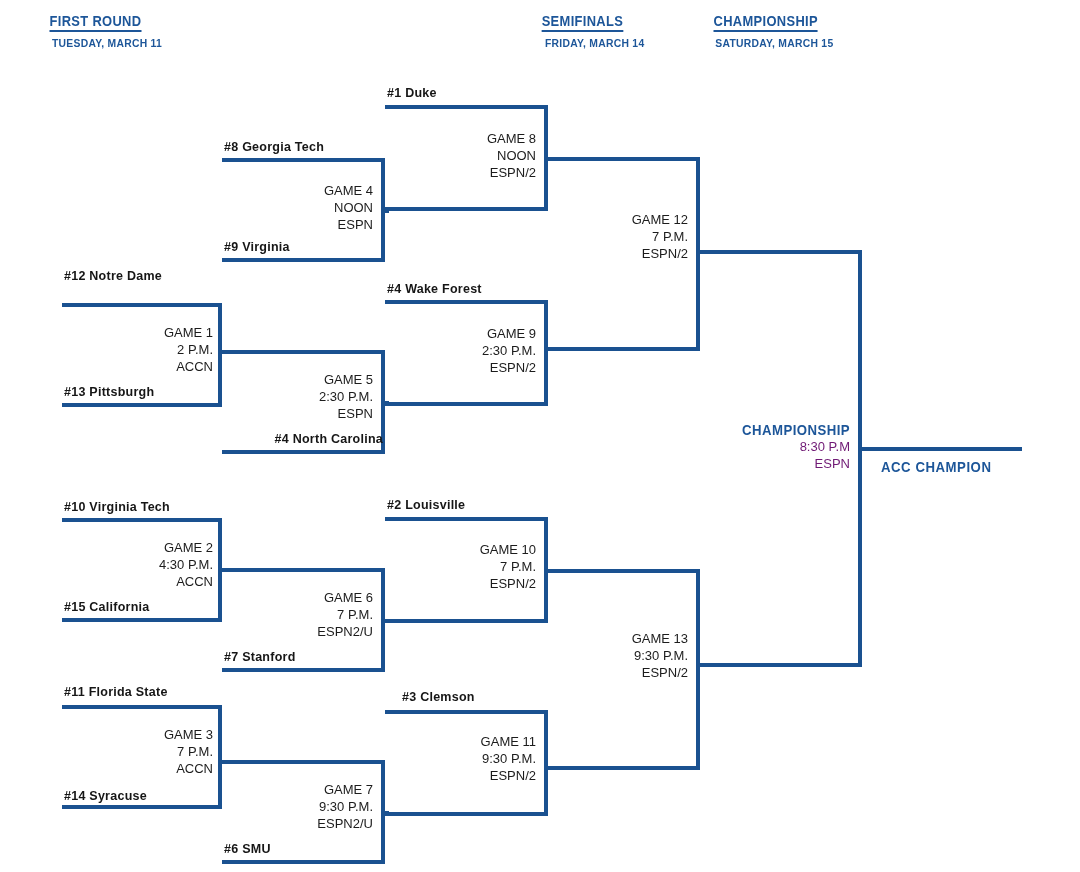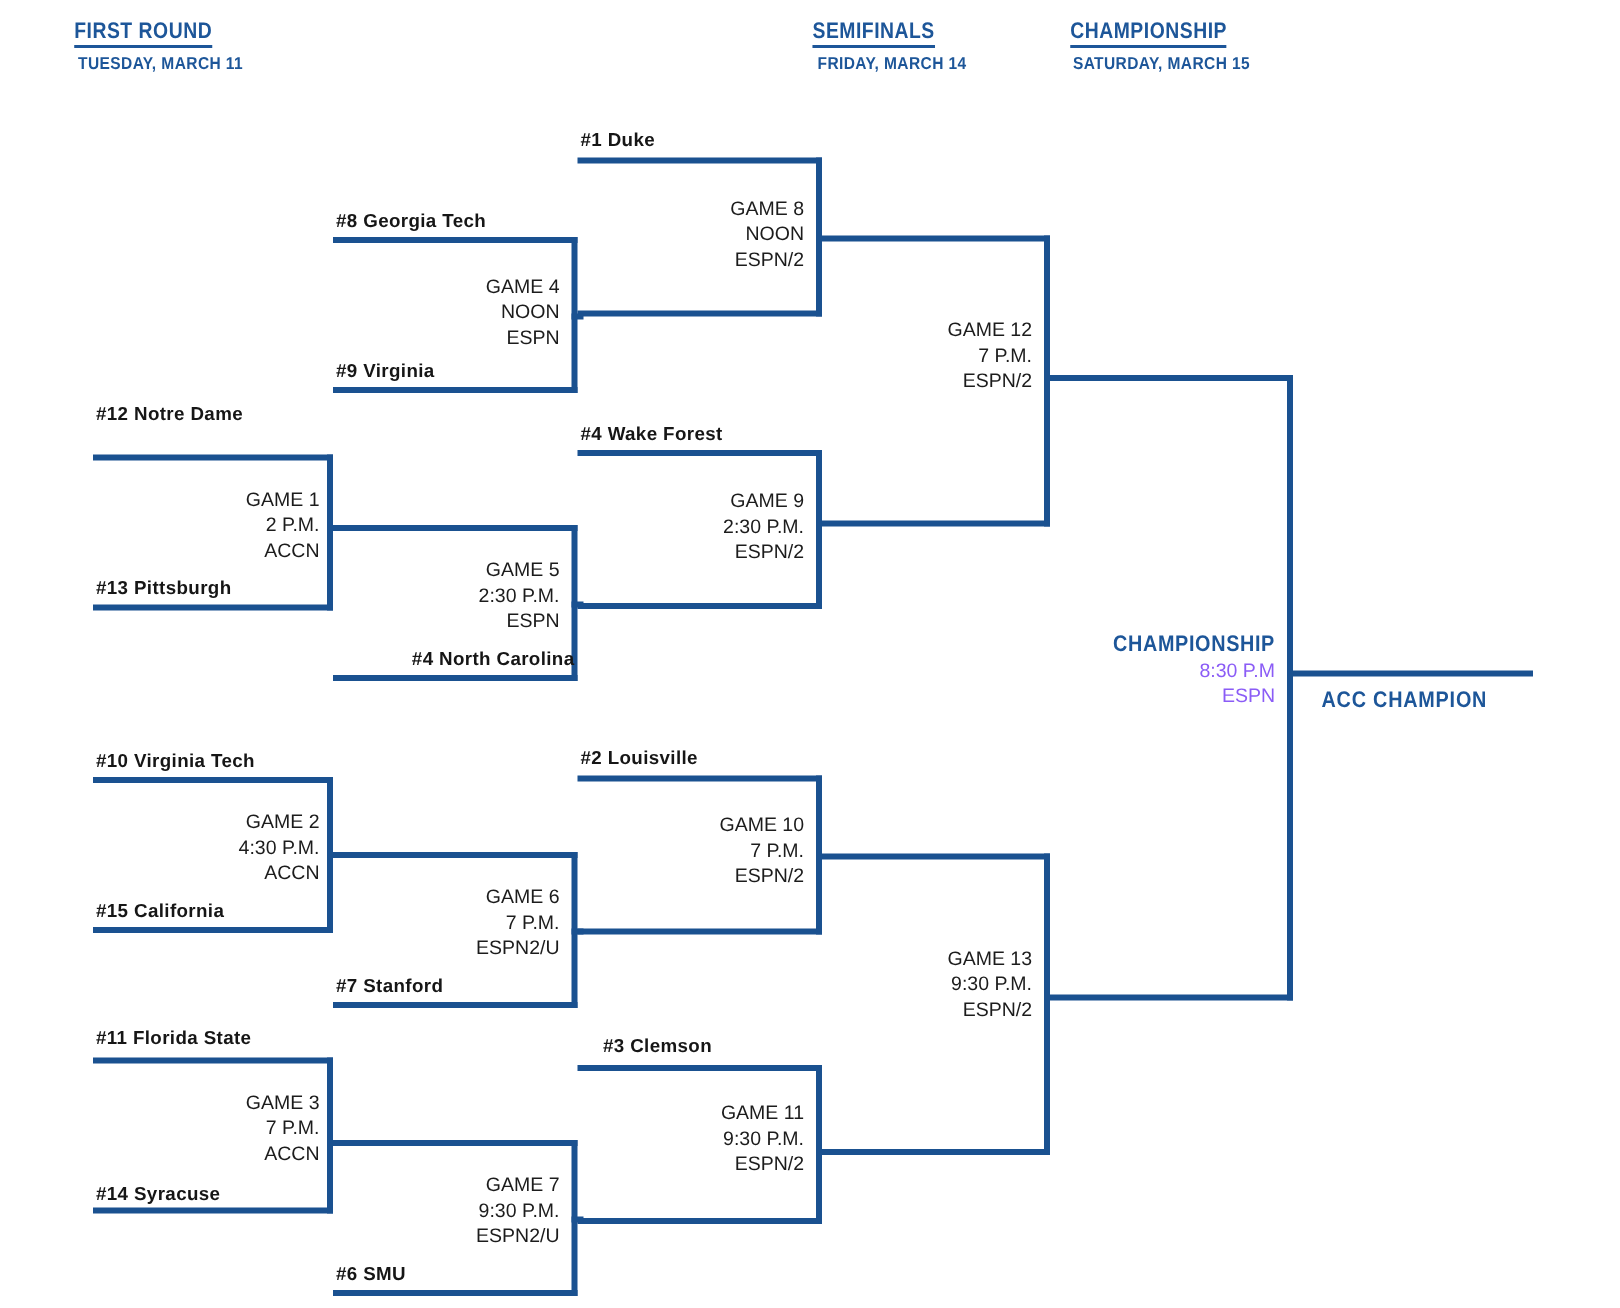--- a/index.html
+++ b/index.html
@@ -87,21 +87,21 @@
     display: block;
     color: #1d5699;
     font-weight: bold;
     font-size: 15px;
     letter-spacing: 0.5px;
     transform: scaleX(0.88);
     transform-origin: right center;
   }
   .champ-info .ci-line {
     display: block;
-    color: #8b5cf6;
+    color: #701a75;
     font-size: 13px;
     line-height: 17px;
   }
   .champion-label {
     position: absolute;
     color: #1d5699;
     font-weight: bold;
     font-size: 15px;
     letter-spacing: 0.6px;
     transform: scaleX(0.88);

